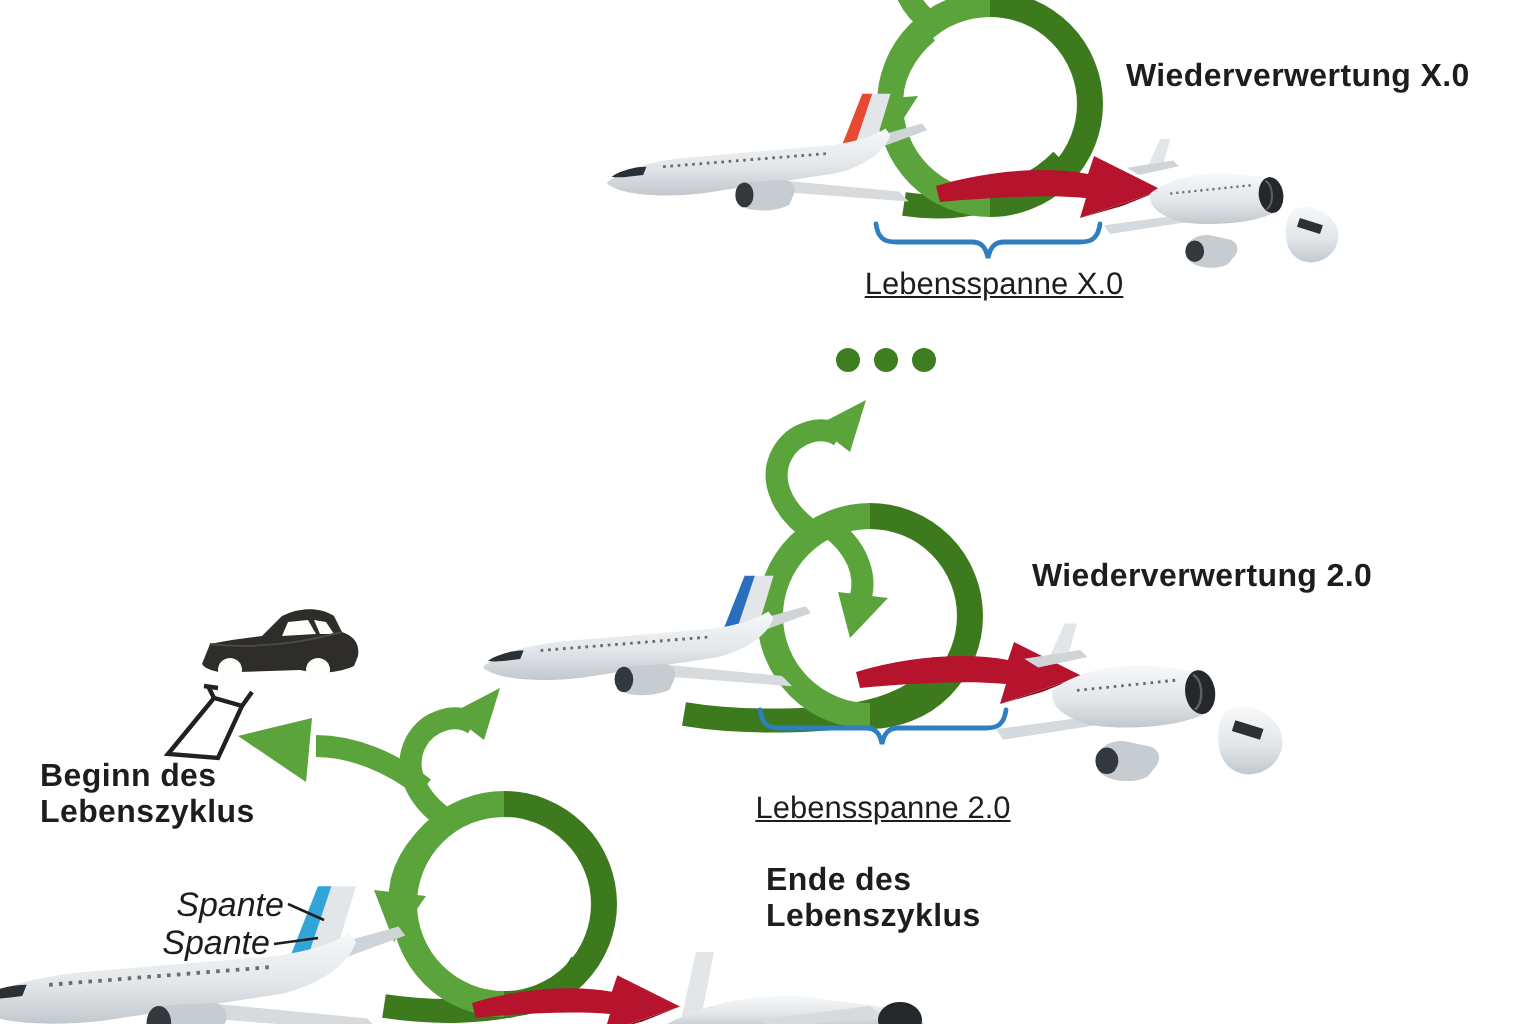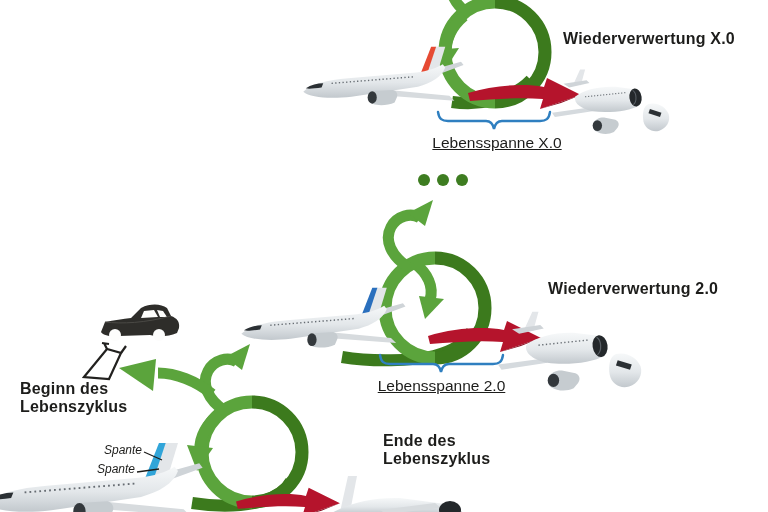--- a/index.html
+++ b/index.html
@@ -4,21 +4,21 @@
 <style>
   html,body{margin:0;padding:0;background:#ffffff;}
   body{width:768px;height:512px;position:relative;overflow:hidden;
        font-family:"Liberation Sans",sans-serif;color:var(--text,#1d1d1b);}
   #stage{position:absolute;inset:0;width:768px;height:512px;border-radius:24px;}
   svg{position:absolute;left:0;top:0;}
   .label{position:absolute;white-space:pre-line;color:var(--text,#1d1d1b);}
   .bold-label{font-weight:bold;font-size:16px;line-height:1.15;letter-spacing:.2px;}
   .plain-label{font-size:15.5px;line-height:1.1;}
   .italic-label{font-style:italic;font-size:13.5px;line-height:1.16;}
-  .part-label{font-style:italic;font-size:12px;line-height:1.1;}
+  .part-label{font-style:italic;font-size:17px;line-height:1.1;}
   .center{text-align:center;text-decoration:underline;}
   .right{text-align:right;}
 </style>
 </head>
 <body>
 
 <div id="stage">
 
 <svg width="768" height="512" viewBox="0 0 768 512">
   <defs>
@@ -128,22 +128,22 @@
     <polygon points="340,512 348,476 357,476 350,512" fill="#e3e6e9"></polygon>
     <path d="M 330,514 C 350,502 375,497 400,498 L 445,504 C 456,506 462,510 463,514 Z" fill="url(#fus)"></path>
     <polygon points="380,510 435,503 441,508 386,514" fill="#d7dbde"></polygon>
     <ellipse cx="450" cy="510" rx="11" ry="9" fill="#24282b"></ellipse>
   </g>
 </svg>
 
 <div class="label bold-label" style="left:563px;top:30px;">Wiederverwertung X.0</div>
 <div class="label plain-label center" style="left:422px;top:134px;width:150px;">Lebensspanne X.0</div>
 
-<div class="label bold-label" style="left:516px;top:280px;margin-left:32px;">Wiederverwertung 2.0</div>
-<div class="label plain-label center" style="left:368px;top:377px;width:147px;">Lebensspanne 2.0</div>
+<div class="label bold-label" style="left:516px;top:280px;">Wiederverwertung 2.0</div>
+<div class="label plain-label center" style="left:368px;top:396px;width:147px;">Lebensspanne 2.0</div>
 
 
 <div class="label bold-label" style="left:20px;top:380px;">Beginn des
 Lebenszyklus</div>
 
 <div class="label part-label right" style="left:58px;top:444px;width:84px;">Spante</div>
 <div class="label part-label right" style="left:51px;top:463px;width:84px;">Spante</div>
 
 <div class="label bold-label" style="left:383px;top:432px;">Ende des
 Lebenszyklus</div>

